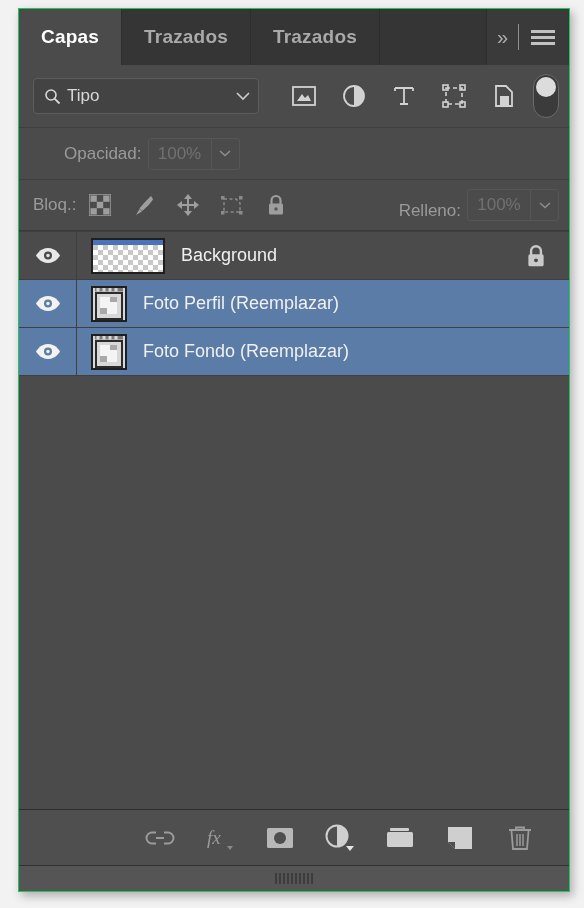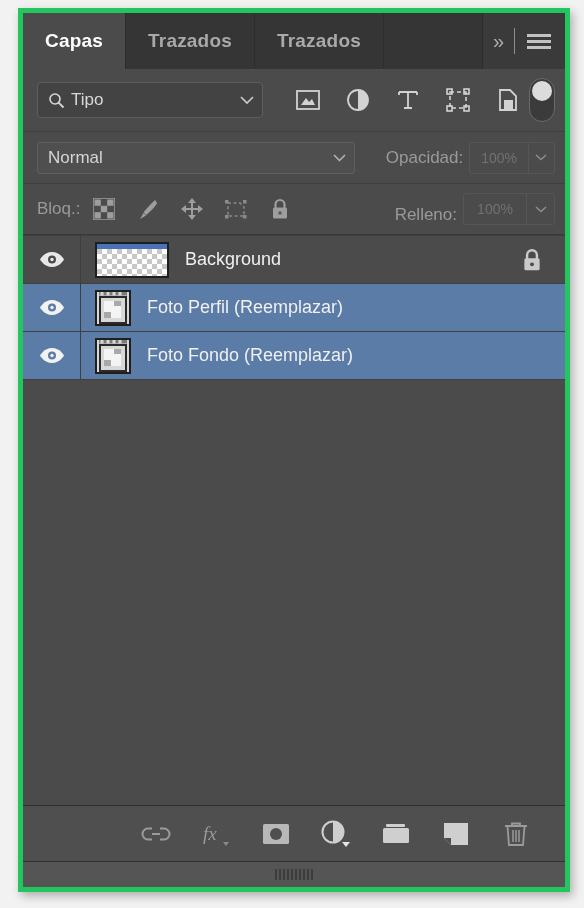--- a/index.html
+++ b/index.html
@@ -7,21 +7,21 @@
     width: 584px; height: 908px;
     background: #f2f2f2;
     font-family: "Liberation Sans", sans-serif;
     overflow: hidden;
   }
   .panel {
     position: absolute;
     left: 18px; top: 8px;
     width: 552px; height: 884px;
     background: #4b4b4b;
-    border: 5px solid #22c55e;
+    border: 1px solid #22c55e;
     box-shadow: 3px 4px 9px rgba(0,0,0,0.28);
     display: flex; flex-direction: column;
     overflow: hidden;
   }
 
   
   .tabbar {
     height: 56px;
     background: #3a3a3a;
     display: flex; align-items: stretch;
@@ -118,21 +118,21 @@
     margin-left: 6px;
     height: 32px;
     display: flex; align-items: stretch;
     border: 1px solid #565656;
     border-radius: 3px;
     overflow: hidden;
   }
   .numfield .num {
     width: 62px;
     display: flex; align-items: center; justify-content: center;
-    color: #717171; font-size: 14px;
+    color: #717171; font-size: 17px;
   }
   .numfield .stp {
     width: 28px;
     border-left: 1px solid #565656;
     display: flex; align-items: center; justify-content: center;
     cursor: pointer;
   }
 
   
   .lockrow {
@@ -297,28 +297,20 @@
         </svg>
       </span>
     </div>
 
     <div class="toggle">
       <span class="knob"></span>
     </div>
   </div>
 
   <div class="blendrow">
-    <div class="blendsel">
-      <span class="lbl">Normal</span>
-      <span>
-        <svg width="13" height="8" viewBox="0 0 13 8">
-            <polyline points="1,1 6.5,6.5 12,1" fill="none" stroke="#b5b5b5" stroke-width="1.5"></polyline>
-          </svg>
-      </span>
-    </div>
     <span class="opaclabel">Opacidad:</span>
     <div class="numfield">
       <span class="num">100%</span>
       <span class="stp">
         <svg width="12" height="7" viewBox="0 0 12 7">
             <polyline points="1,1 6,5.5 11,1" fill="none" stroke="#8d8d8d" stroke-width="1.5"></polyline>
           </svg>
       </span>
     </div>
   </div>

